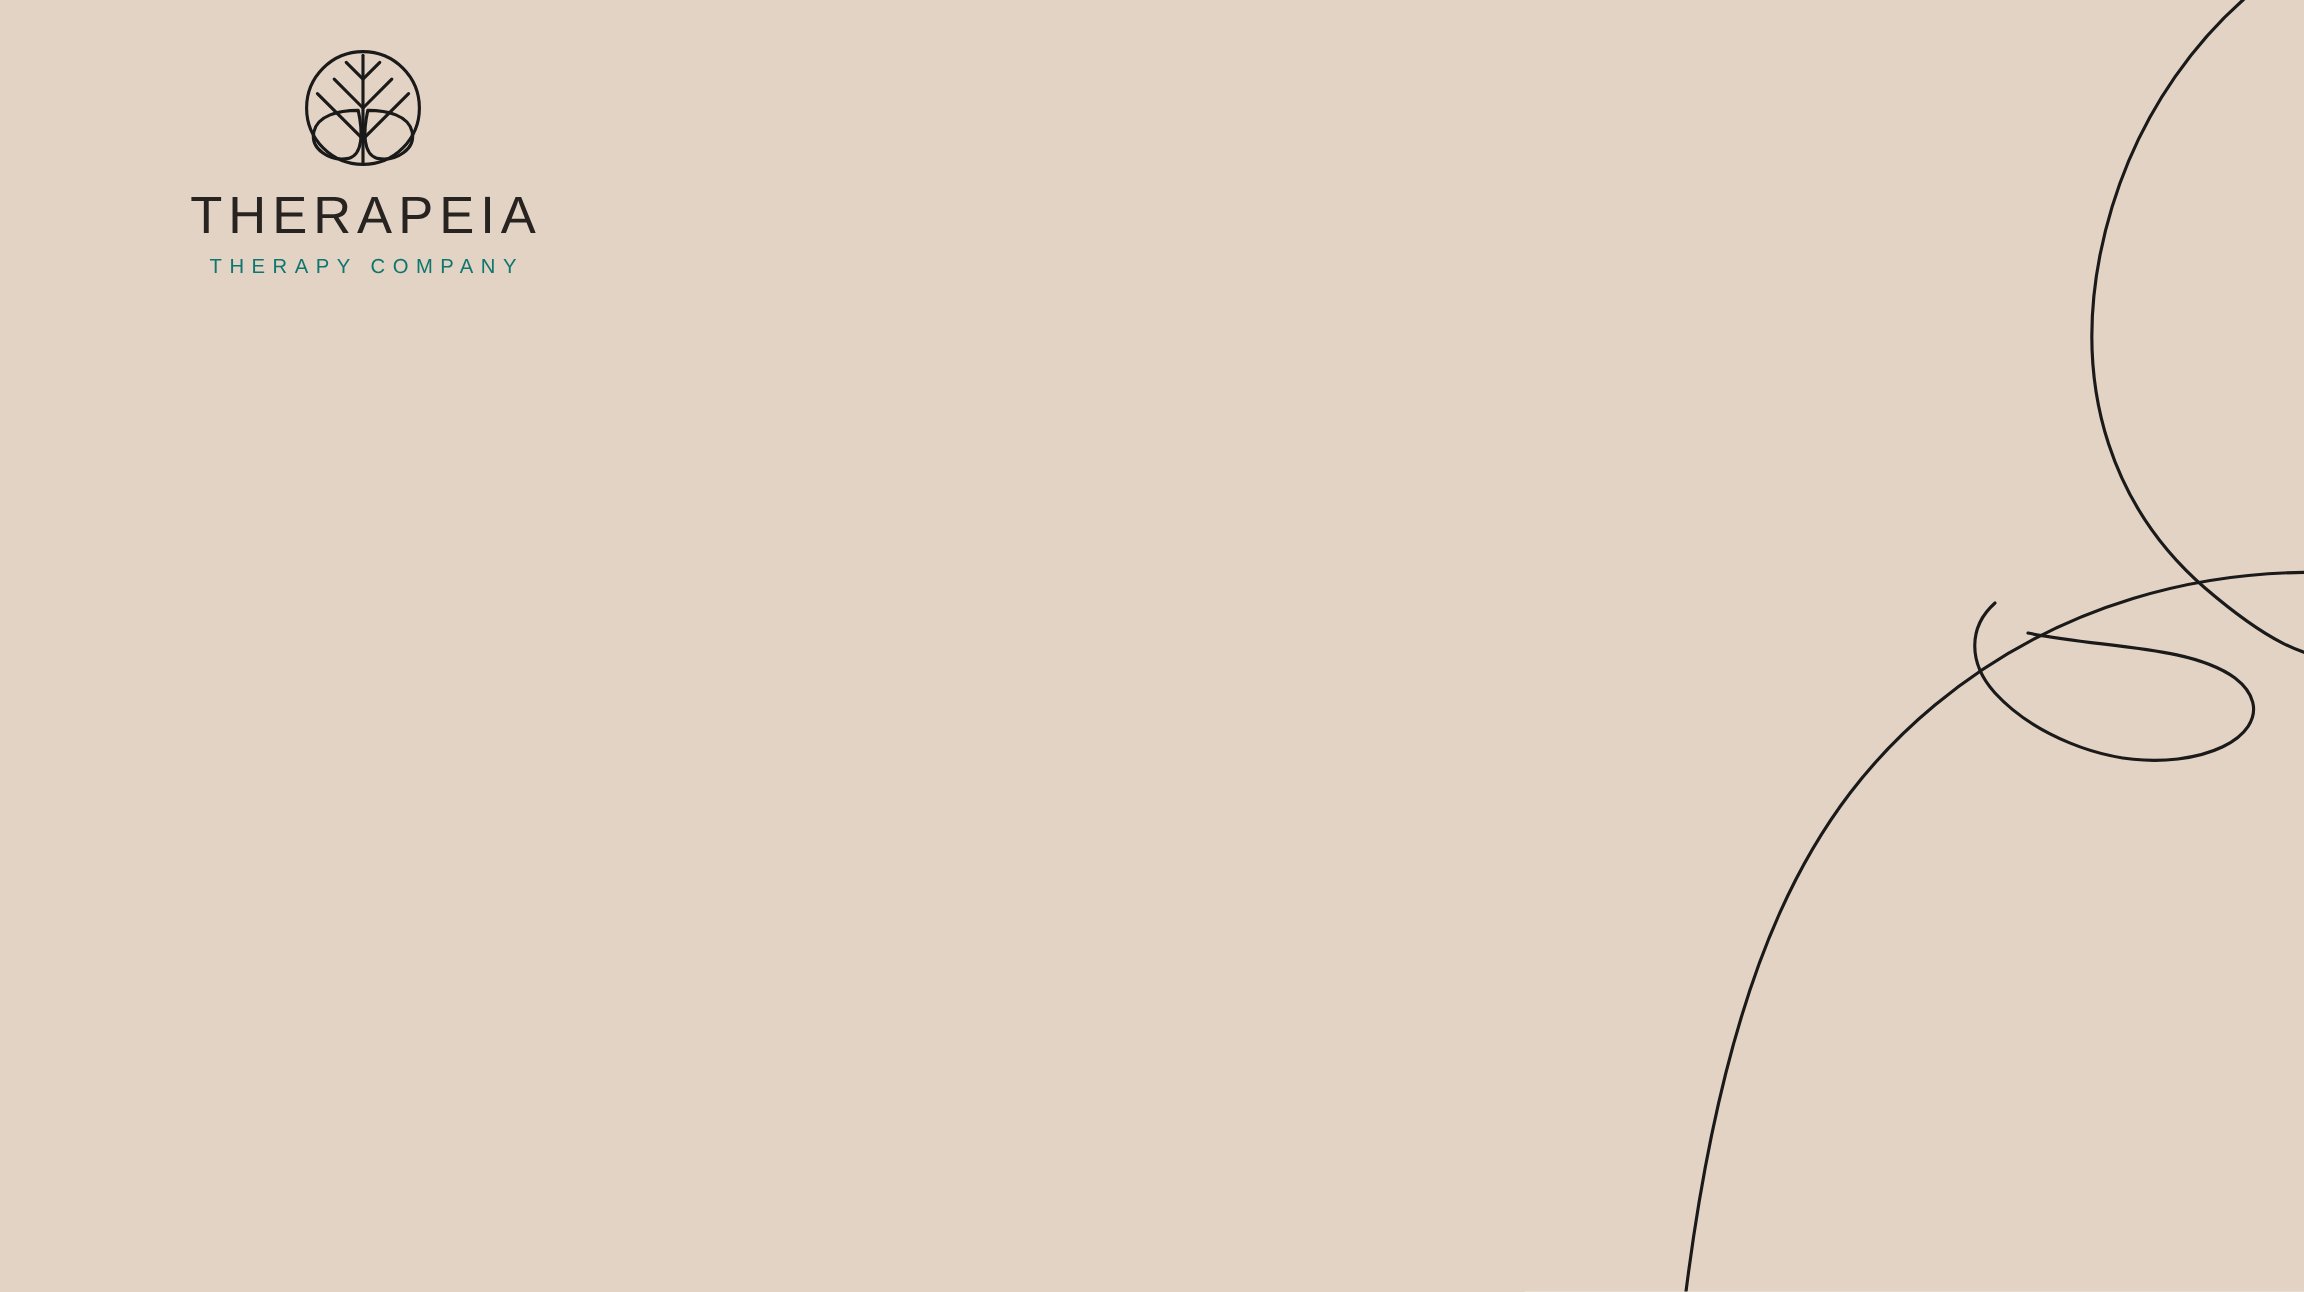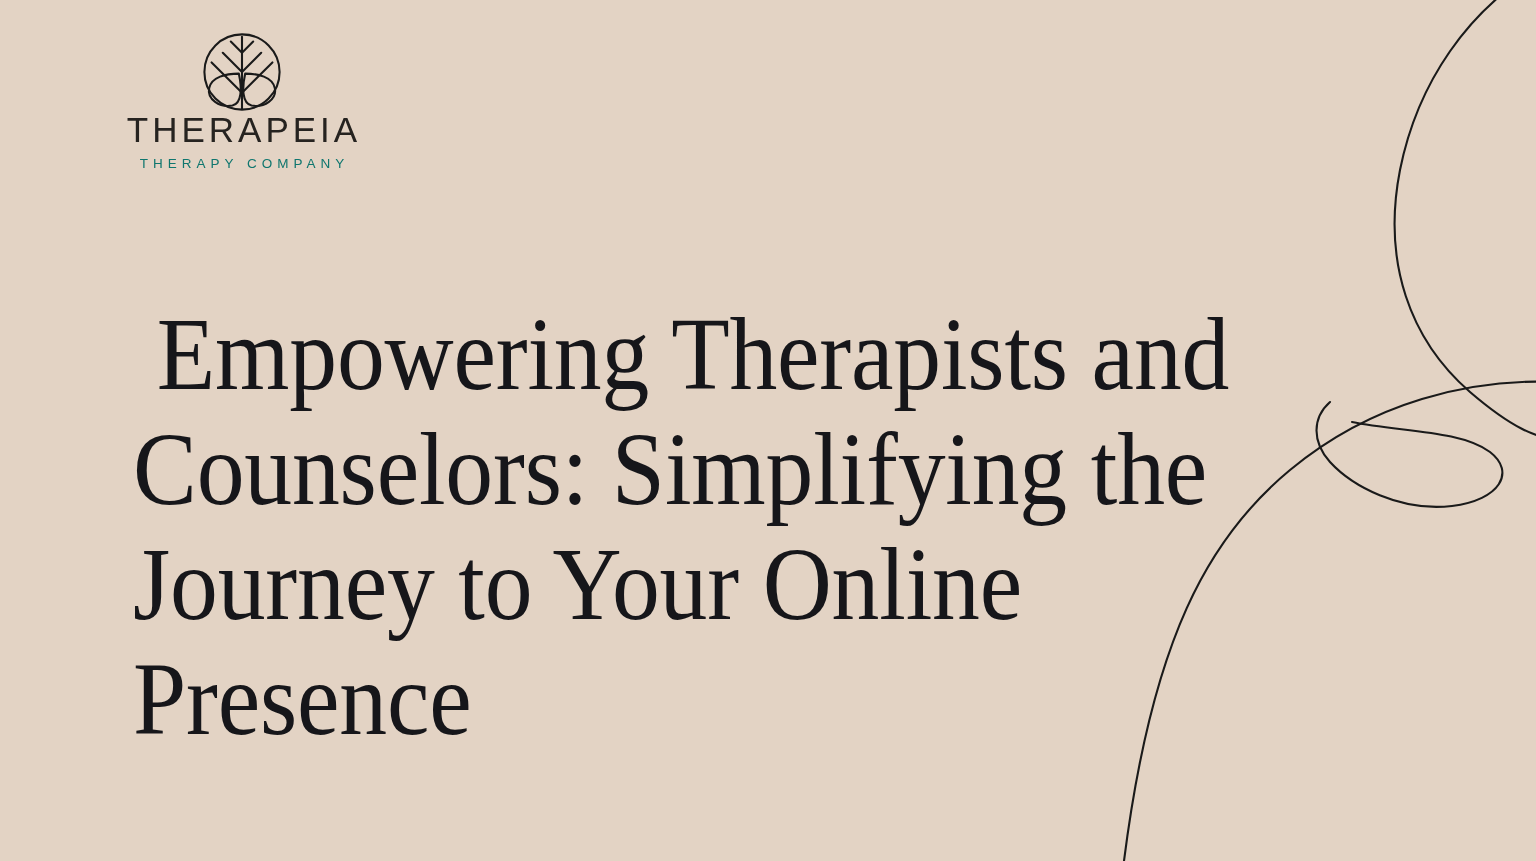--- a/index.html
+++ b/index.html
@@ -55,20 +55,21 @@
   }
   #logo-mark .stroke {
     fill: none;
     stroke: #1a1a1a;
     stroke-width: 2.6;
     stroke-linecap: round;
     stroke-linejoin: round;
   }
 
   #logo-wordmark {
+    margin-top: 14px;
     font-family: "Liberation Sans", sans-serif;
     font-size: 35px;
     font-weight: 300;
     letter-spacing: 4.0px;
     color: #262320;
     line-height: 1;
     white-space: nowrap;
     text-indent: 4px;
   }
 
@@ -148,20 +149,14 @@
                               C 70 52, 88 56, 91 70
                               C 94 84, 78 95, 62 92
                               C 50 89, 50 70, 54 52 Z"></path>
     </svg>
 
     <div id="logo-wordmark">THERAPEIA</div>
 
     <div id="logo-tagline">THERAPY COMPANY</div>
   </div>
 
-  <div id="headline">
-    <div class="line"> Empowering Therapists and</div>
-    <div class="line">Counselors: Simplifying the</div>
-    <div class="line">Journey to Your Online</div>
-    <div class="line">Presence</div>
-  </div>
 
 </div>
 
 </body></html>

